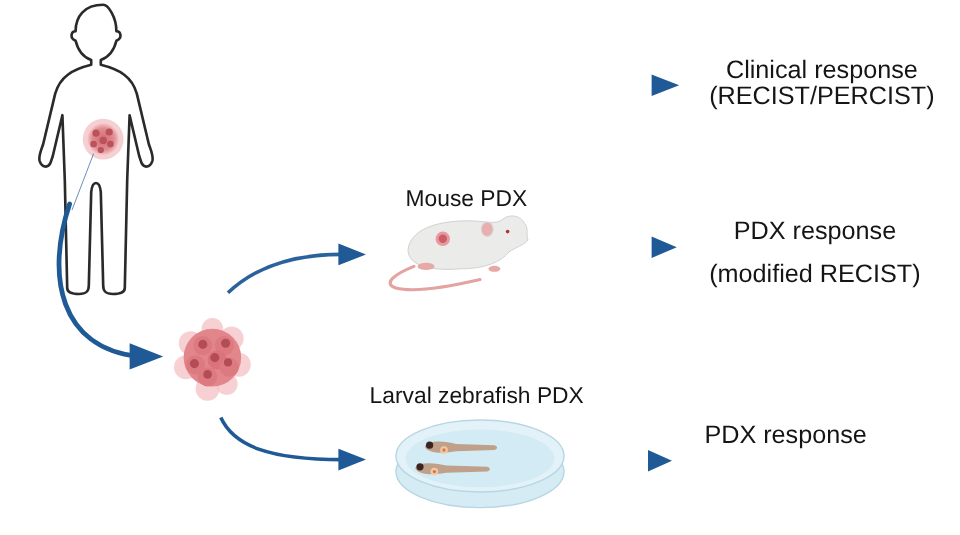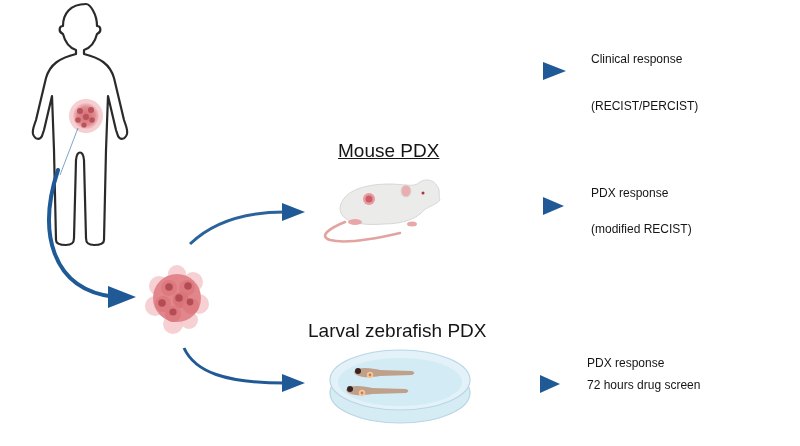--- a/index.html
+++ b/index.html
@@ -1,19 +1,19 @@
 <!DOCTYPE html>
 <html><head>
 <meta charset="utf-8">
 <style>
   html, body { margin: 0; padding: 0; background: #ffffff; }
   body { width: 800px; height: 446px; position: relative; overflow: hidden;
          font-family: "Liberation Sans", sans-serif; color: #111; }
   #diagram { position: absolute; left: 0; top: 0; width: 800px; height: 446px; }
-  .label { position: absolute; font-size: 12px; line-height: 22px; white-space: pre; color: #151515; }
+  .label { position: absolute; font-size: 21px; line-height: 22px; white-space: pre; color: #151515; text-align: center; }
   .title { position: absolute; font-size: 19px; line-height: 22px; white-space: nowrap; color: #151515; }
 </style>
 </head>
 <body>
 
 <svg id="diagram" viewBox="0 0 800 446" xmlns="http://www.w3.org/2000/svg">
   <defs>
     <linearGradient id="fadeH" x1="0" y1="0" x2="1" y2="0">
       <stop offset="0" stop-color="#1f5a96" stop-opacity="0.15"></stop>
       <stop offset="0.5" stop-color="#1f5a96" stop-opacity="0.9"></stop>
@@ -126,29 +126,28 @@
       <circle cx="362" cy="393" r="1.4" fill="#d47a4a"></circle>
     </g>
   </g>
 
   <g>
     <path d="M472 384 L543 384" stroke="url(#fadeH)" stroke-width="3"></path>
     <polygon points="540,375 560,384 540,393" fill="#1f5a96"></polygon>
   </g>
 </svg>
 
-<div class="title" style="left:338px; top:140px;text-decoration:underline;">Mouse PDX</div>
+<div class="title" style="left:338px; top:156px;">Mouse PDX</div>
 <div class="title" style="left:308px; top:320px;">Larval zebrafish PDX</div>
 
 <div style="position:absolute; left:591px; top:48px;">
   <div class="label" style="position:static;">Clinical response</div>
-  <div class="label" style="position:static;margin-top:25px;">(RECIST/PERCIST)</div>
+  <div class="label" style="position:static;">(RECIST/PERCIST)</div>
 </div>
 
 <div style="position:absolute; left:591px; top:182px;">
   <div class="label" style="position:static;">PDX response</div>
   <div class="label" style="position:static;margin-top:14px;">(modified RECIST)</div>
 </div>
 
 <div style="position:absolute; left:587px; top:352px;">
   <div class="label" style="position:static;">PDX response</div>
-  <div class="label" style="position:static;">72 hours drug screen</div>
 </div>
 
 </body></html>

